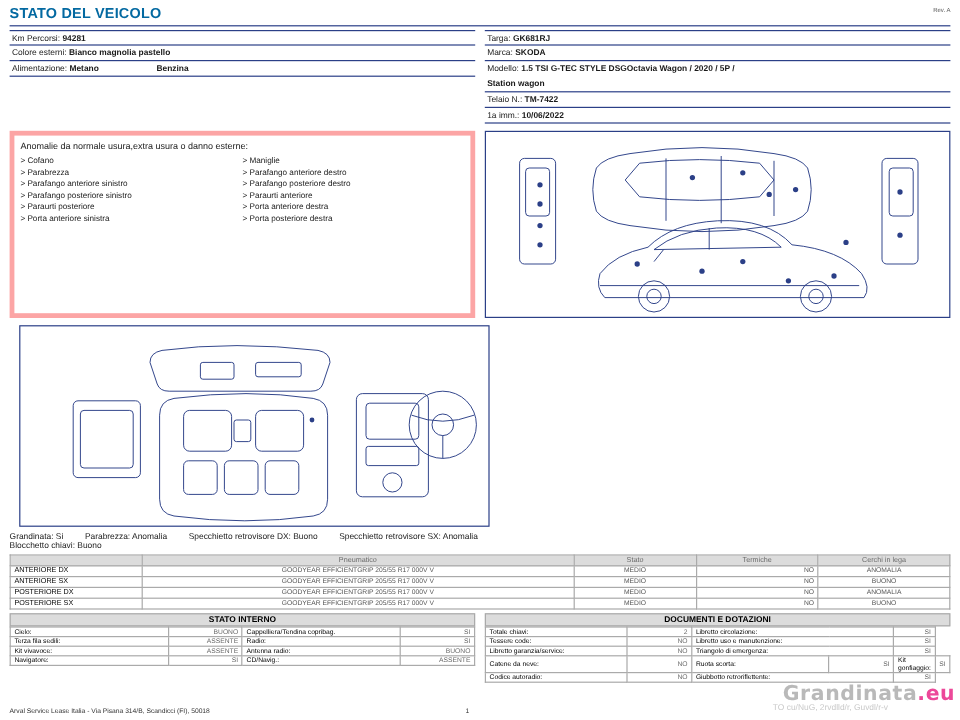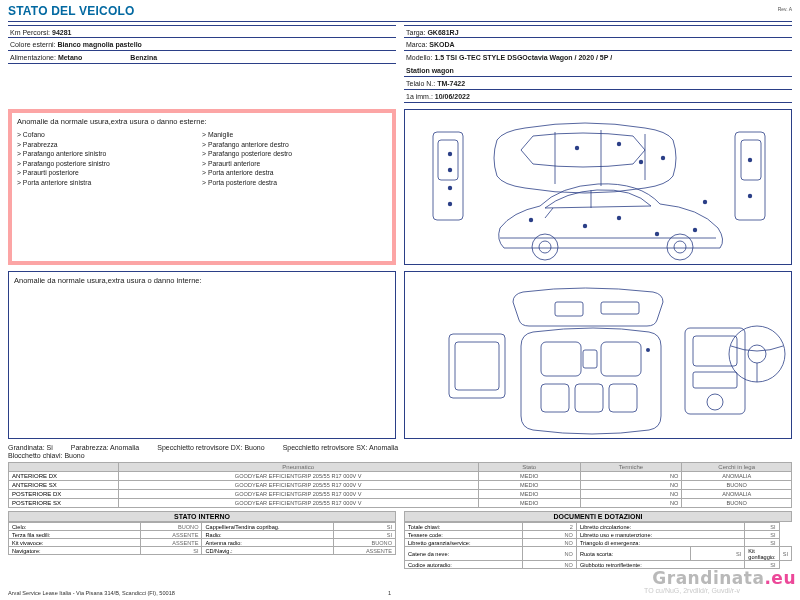--- a/index.html
+++ b/index.html
@@ -223,23 +223,20 @@
           <circle cx="214" cy="108" r="2.2"></circle>
             <circle cx="252" cy="124" r="2.2"></circle>
           <circle cx="290" cy="120" r="2.2"></circle>
             <circle cx="300" cy="92" r="2.2"></circle>
         </g>
       </svg>
     </div>
   </div>
 
   <div class="dmg2-wrap">
-    <div class="dmg2-left">
-      <div class="dmg-title">Anomalie da normale usura,extra usura o danno interne:</div>
-    </div>
     <div class="dmg2-right">
       <svg width="390" height="166" viewBox="0 0 390 166">
         <g fill="none" stroke="#2b3f87" stroke-width="0.8">
 
           <path d="M118 20 q60 -8 130 0 q10 2 10 10 l-6 18 q-2 6 -10 6 l-118 0 q-8 0 -10 -6 l-6 -18 q0 -8 10 -10 z"></path>
           <rect x="150" y="30" width="28" height="14" rx="2"></rect>
           <rect x="196" y="30" width="38" height="12" rx="2"></rect>
 
           <rect x="44" y="62" width="56" height="64" rx="4"></rect>
           <rect x="50" y="70" width="44" height="48" rx="3"></rect>

